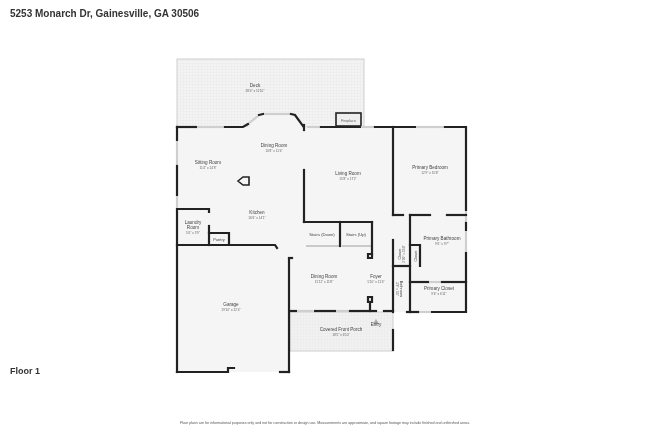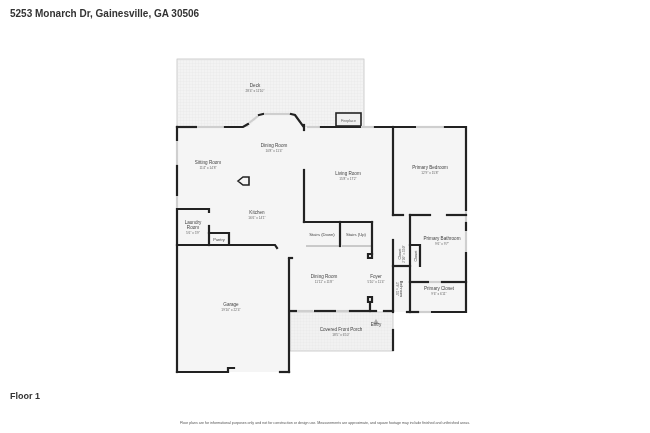--- a/index.html
+++ b/index.html
@@ -1,19 +1,19 @@
 <!DOCTYPE html>
 <html><head>
 <meta charset="utf-8">
 <style>
   html, body { margin:0; padding:0; }
   body { width:650px; height:433px; background:#ffffff; position:relative; overflow:hidden;
          font-family:"Liberation Sans", sans-serif; color:#333; }
   .title { position:absolute; left:10px; top:8px; font-size:10px; font-weight:bold; color:#333; }
-  .floor-label { position:absolute; left:10px; top:391px; font-size:9px; font-weight:bold; color:#333; }
+  .floor-label { position:absolute; left:10px; top:366px; font-size:9px; font-weight:bold; color:#333; }
   .disclaimer { position:absolute; left:0; width:650px; top:421px; text-align:center; font-size:3.6px; color:#555; }
   svg { position:absolute; left:0; top:0; }
   .rl { font-size:4.6px; fill:#444; text-anchor:middle; font-family:"Liberation Sans", sans-serif; }
   .rd { font-size:3.2px; fill:#666; text-anchor:middle; font-family:"Liberation Sans", sans-serif; }
   .wall { stroke:#222; stroke-width:2.2; fill:none; stroke-linecap:square; }
   .win { stroke:#cfcfcf; stroke-width:2.2; fill:none; }
   .thin { stroke:#888; stroke-width:0.8; fill:none; }
 </style>
 </head>
 <body>

